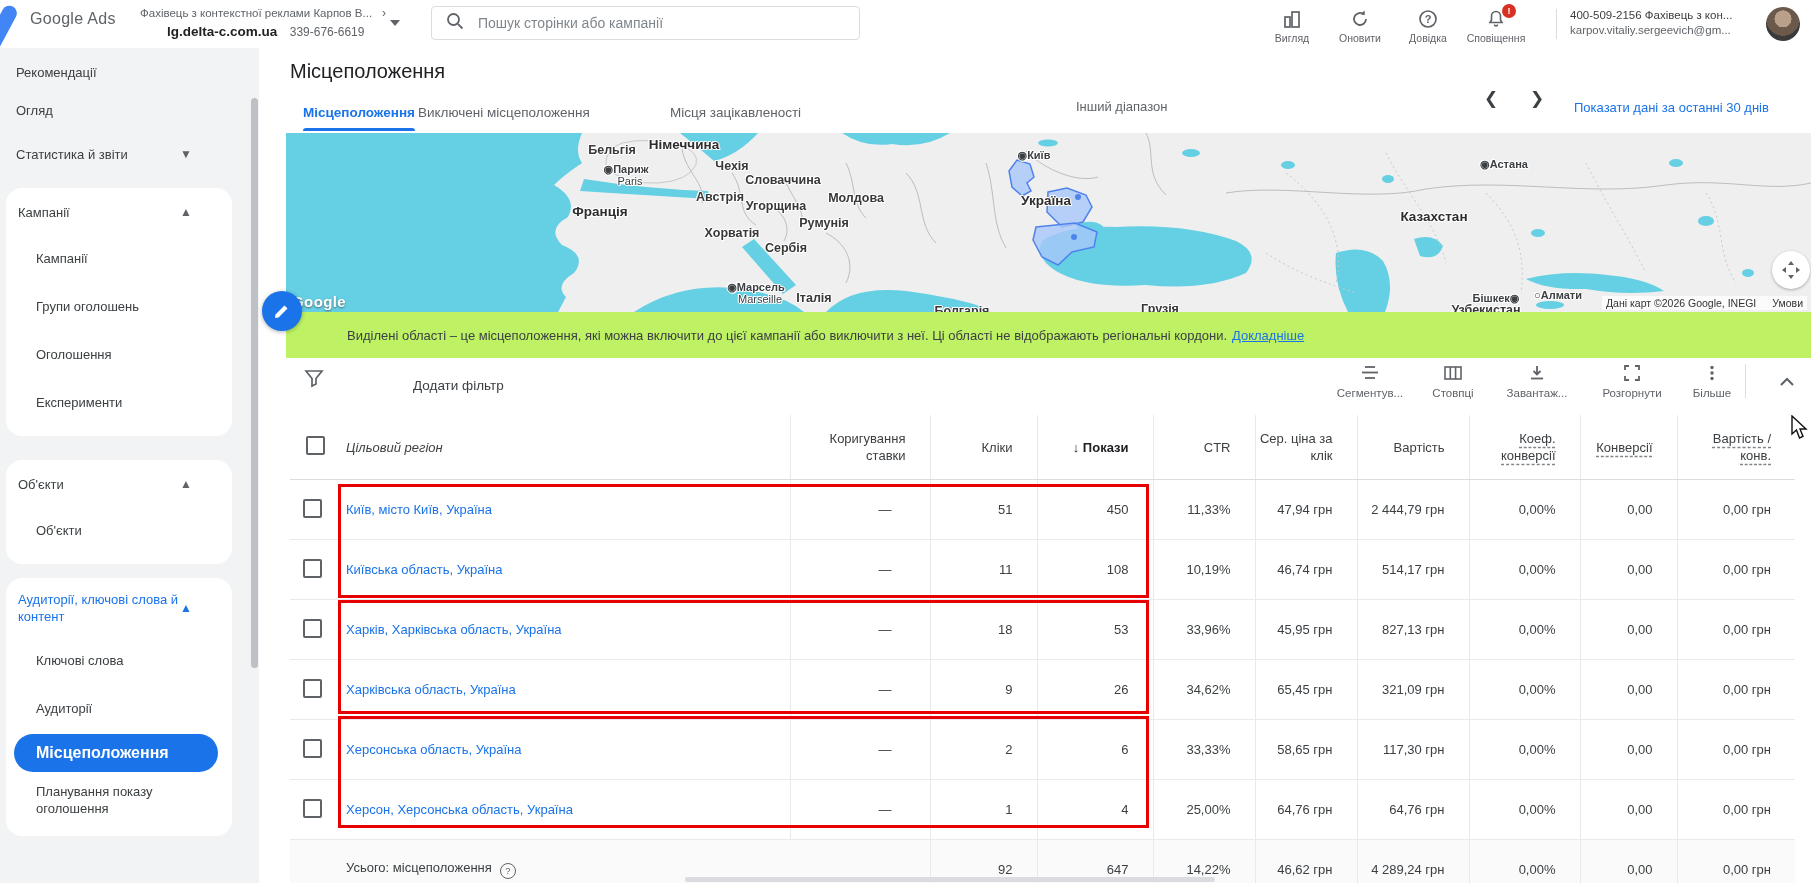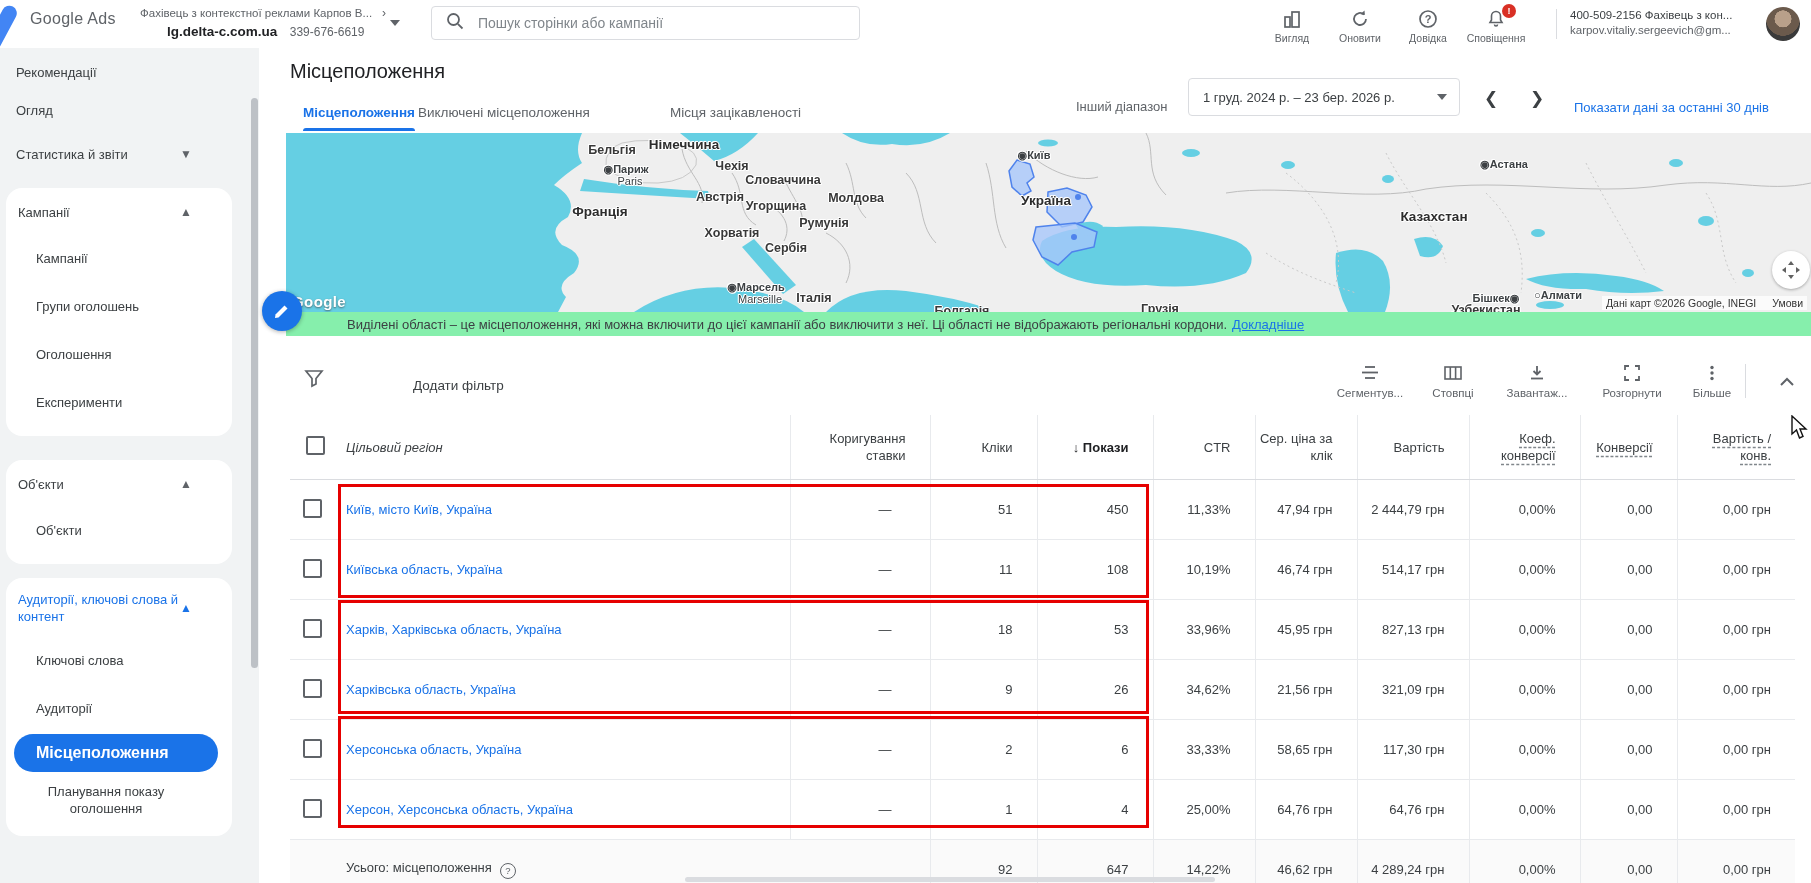--- a/index.html
+++ b/index.html
@@ -77,21 +77,21 @@
   .maplabel.city{font-size:11px;font-weight:bold;color:#3c4043;}
   .maplabel.city-plain{font-size:11px;color:#3c4043;}
   .gmap-logo{position:absolute;left:6px;top:160px;font-size:15px;font-weight:bold;color:#fff;letter-spacing:.4px;
       text-shadow:0 1px 2px rgba(60,60,60,.7);}
   .map-attrib{position:absolute;right:4px;top:163px;background:rgba(255,255,255,.75);font-size:10.5px;color:#333;
       padding:1px 4px;display:flex;gap:16px;white-space:nowrap;}
   .map-fs{position:absolute;left:1486px;top:118px;width:38px;height:38px;border-radius:50%;background:#fff;
       box-shadow:0 1px 3px rgba(0,0,0,.3);display:flex;align-items:center;justify-content:center;cursor:pointer;}
 
   
-  .notice{position:absolute;left:286px;top:312px;width:1525px;height:24px;background:#86efac;display:flex;
+  .notice{position:absolute;left:286px;top:312px;width:1525px;height:46px;background:#bef264;display:flex;
       align-items:center;font-size:13px;color:#3c4043;padding-left:61px;box-sizing:border-box;}
   .notice a{color:#1a73e8;text-decoration:underline;margin-left:5px;cursor:pointer;}
   .fab{position:absolute;left:262px;top:291px;width:40px;height:40px;border-radius:50%;background:#1a73e8;z-index:25;
       display:flex;align-items:center;justify-content:center;box-shadow:0 1px 4px rgba(0,0,0,.3);cursor:pointer;}
 
   
   .toolbar{position:absolute;left:286px;top:342px;width:1525px;height:70px;}
   .funnel{position:absolute;left:18px;top:26px;cursor:pointer;}
   .addfilter{position:absolute;left:127px;top:36px;font-size:13.5px;color:#3c4043;cursor:pointer;}
   .tool-btn{position:absolute;top:20px;width:80px;display:flex;flex-direction:column;align-items:center;cursor:pointer;}
@@ -251,35 +251,31 @@
         </div>
       <div class="sub-item">
           <span>Ключові слова</span>
         </div>
       <div class="sub-item">
           <span>Аудиторії</span>
         </div>
       <div class="pill">
           <span>Місцеположення</span>
         </div>
-      <div class="sub-item two-line" style="padding-right:56px;text-align:center;">
+      <div class="sub-item two-line" style="padding-right:56px;">
           <span>Планування показу оголошення</span>
         </div>
     </div>
   </nav>
   <div class="side-scroll">
       <div class="side-thumb"></div>
     </div>
 
   <div class="page-title">Місцеположення</div>
   <div class="range-label">Інший діапазон</div>
-  <div class="datebox">
-    <span>1 груд. 2024 р. – 23 бер. 2026 р.</span>
-    <span class="caret"></span>
-  </div>
   <div class="date-chev" style="left:1474px;">❮</div>
   <div class="date-chev" style="left:1520px;">❯</div>
   <div class="showlink">Показати дані за останні 30 днів</div>
 
   <div class="tab active" style="left:303px;">Місцеположення</div>
   <div class="tab" style="left:418px;">Виключені місцеположення</div>
   <div class="tab" style="left:670px;">Місця зацікавленості</div>
   <div class="tab-underline"></div>
 
   <div class="map">
@@ -531,21 +527,21 @@
           <td class="c-num">0,00</td>
           <td class="c-num">0,00 грн</td>
         </tr>
         <tr>
           <td><span class="checkbox"></span></td>
           <td class="c-region"><a class="region-link">Харківська область, Україна</a></td>
           <td class="c-num c-adj">—</td>
           <td class="c-num">9</td>
           <td class="c-num">26</td>
           <td class="c-num">34,62%</td>
-          <td class="c-num">21,56 грн</td>
+          <td class="c-num">65,45 грн</td>
           <td class="c-num">321,09 грн</td>
           <td class="c-num">0,00%</td>
           <td class="c-num">0,00</td>
           <td class="c-num">0,00 грн</td>
         </tr>
         <tr>
           <td><span class="checkbox"></span></td>
           <td class="c-region"><a class="region-link">Херсонська область, Україна</a></td>
           <td class="c-num c-adj">—</td>
           <td class="c-num">2</td>

